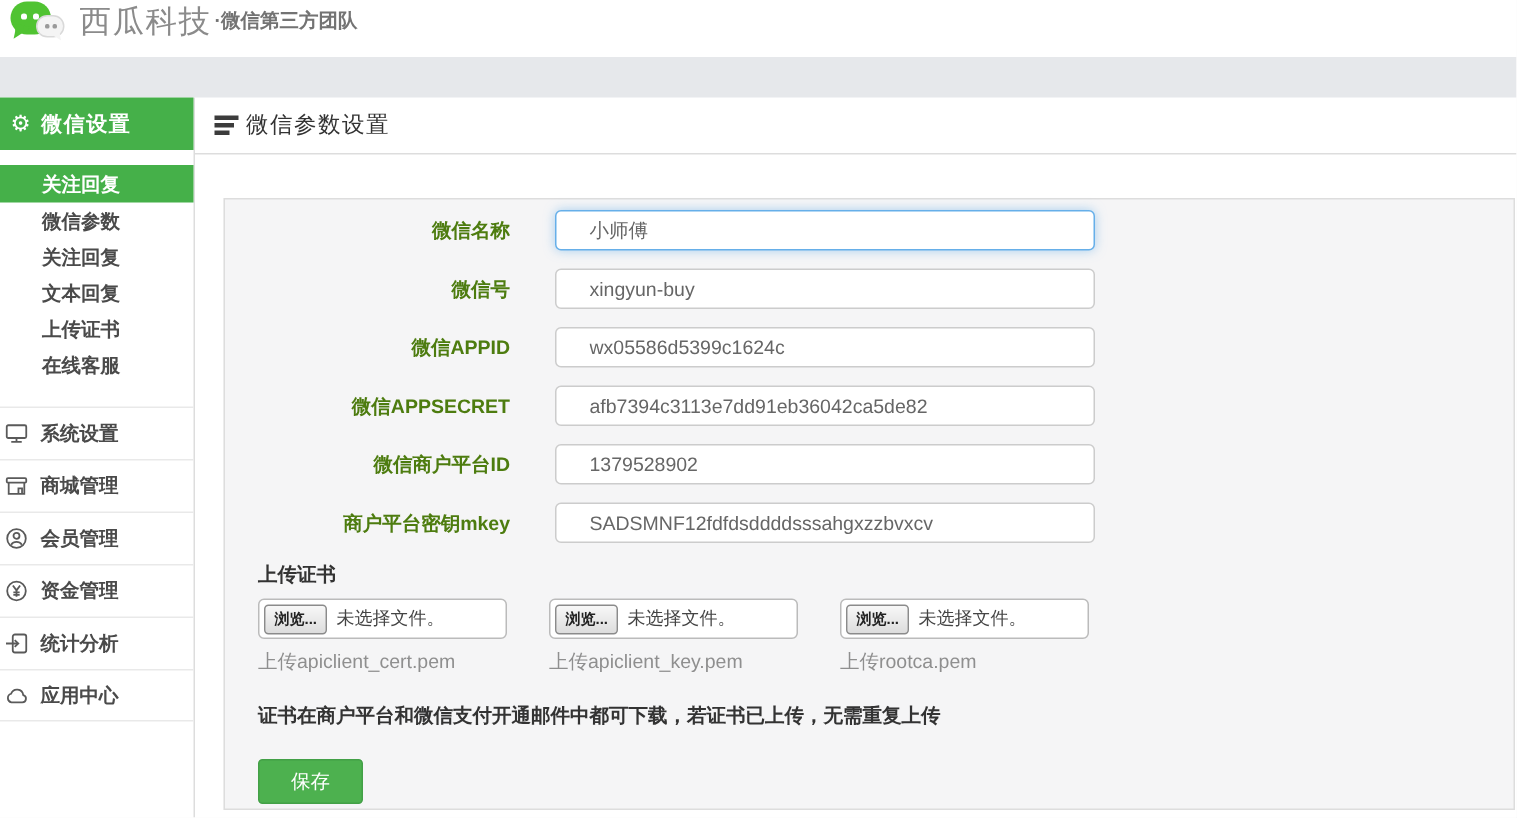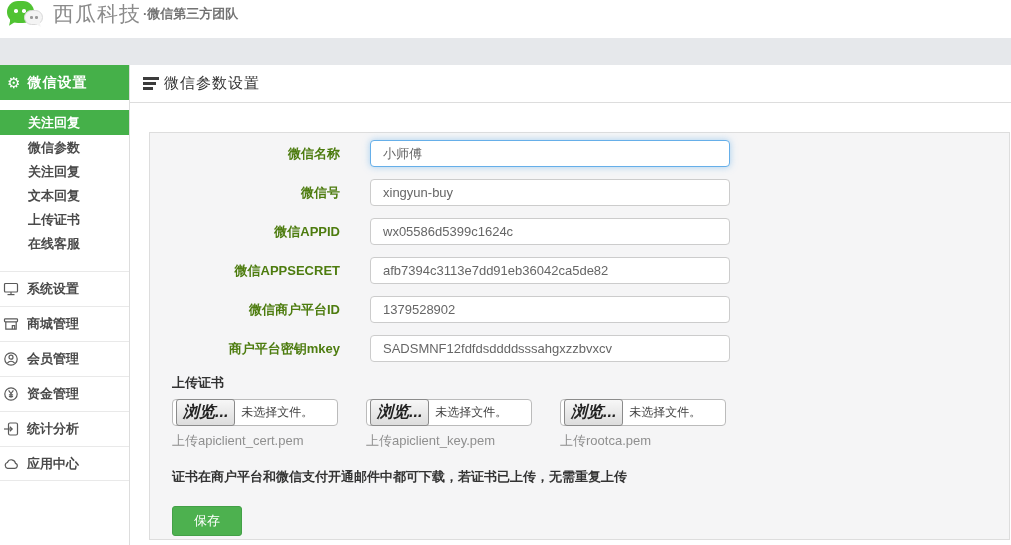--- a/index.html
+++ b/index.html
@@ -43,27 +43,27 @@
   .title-bar { height:38px; display:flex; align-items:center; padding-left:13px; border-bottom:1px solid #ddd; }
   .list-icon { width:17px; margin-right:4px; }
   .list-icon i { display:block; height:3px; background:#3c3c3c; margin-bottom:2px; }
   .list-icon i:nth-child(1){ width:16px; } .list-icon i:nth-child(2){ width:13px; } .list-icon i:nth-child(3){ width:10px; margin-bottom:0; }
   .page-title { font-size:15px; font-weight:500; color:#333; letter-spacing:1px; }
 
   
   .panel { margin:29px 0 0 19px; width:861px; height:408px; background:#f5f5f6; border:1px solid #ddd; padding-top:7px; }
   .form-row { display:flex; align-items:center; margin-bottom:12px; }
   .form-label { width:190px; text-align:right; font-size:13px; font-weight:bold; color:#4d7c0f; flex:0 0 190px; }
-  .form-input { margin-left:30px; width:360px; height:27px; border:1px solid #ccc; border-radius:4px; background:#fff; padding:0 12px; font-size:13px; color:#666; font-family:"Liberation Sans",sans-serif; outline:none; }
+  .form-input { margin-left:30px; width:360px; height:27px; border:1px solid #ccc; border-radius:4px; background:#fff; padding:0 22px; font-size:13px; color:#666; font-family:"Liberation Sans",sans-serif; outline:none; }
   .form-input.focused { border-color:#66afe9; box-shadow:0 0 7px rgba(102,175,233,.55); }
 
   .upload-label { margin:10px 0 7px 22px; font-size:13px; font-weight:bold; color:#333; }
   .upload-row { display:flex; padding-left:22px; }
   .file-box { width:166px; height:27px; background:#fff; border:1px solid #bbb; border-radius:4px; display:flex; align-items:center; padding:0 3px; margin-right:28px; cursor:pointer; }
-  .browse-btn { font-size:16px; font-weight:bold; color:#222; background:linear-gradient(#f7f7f7,#dcdcdc); border:1px solid #8b8b8b; border-radius:3px; padding:2px 6px; margin-right:6px; white-space:nowrap; cursor:pointer;font-style:italic; }
+  .browse-btn { font-size:10px; font-weight:bold; color:#222; background:linear-gradient(#f7f7f7,#dcdcdc); border:1px solid #8b8b8b; border-radius:3px; padding:2px 6px; margin-right:6px; white-space:nowrap; cursor:pointer; }
   .no-file { font-size:12px; color:#444; white-space:nowrap; }
   .hint-row { display:flex; padding-left:22px; margin-top:6px; }
   .file-hint { width:166px; margin-right:28px; font-size:13px; color:#8f8f8f; white-space:nowrap; }
 
   .note { margin:18px 0 0 22px; font-size:13px; font-weight:bold; color:#333; }
   .save-btn { display:inline-block; margin:20px 0 0 22px; background:#4db14f; border:1px solid #43a047; border-radius:3px; color:#fff; font-size:13px; padding:5px 21px; cursor:pointer; font-family:"Liberation Sans",sans-serif; }
 </style>
 </head>
 <body>
 

